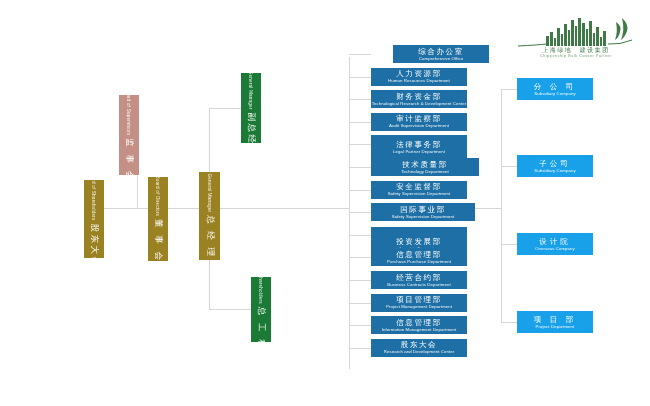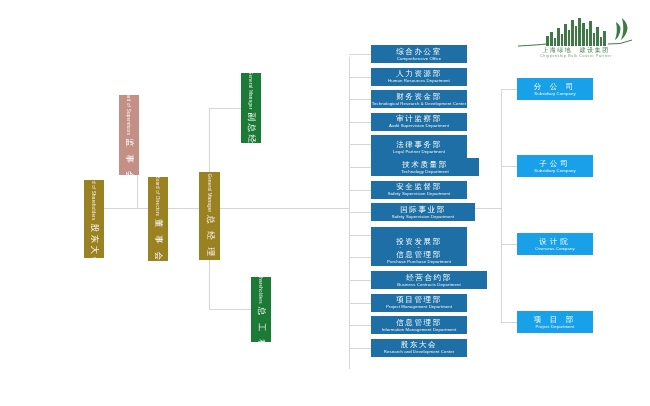--- a/index.html
+++ b/index.html
@@ -175,21 +175,21 @@
       <div class="ln lnh" style="left: 349px; top: 212.2px; width: 22px;"></div>
       <div class="ln lnh" style="left: 349px; top: 234.8px; width: 22px;"></div>
       <div class="ln lnh" style="left: 349px; top: 257.4px; width: 22px;"></div>
       <div class="ln lnh" style="left: 349px; top: 280px; width: 22px;"></div>
       <div class="ln lnh" style="left: 349px; top: 302.6px; width: 22px;"></div>
       <div class="ln lnh" style="left: 349px; top: 325.2px; width: 22px;"></div>
       <div class="ln lnh" style="left: 349px; top: 347.8px; width: 22px;"></div>
     </div>
 
   <div id="dept-list">
-      <div class="box hbox c-blue" style="left: 371px; top: 45px; width: 96px; height: 18px;">
+      <div class="box hbox c-blue" style="left: 393px; top: 45px; width: 96px; height: 18px;">
         <span class="cn">综合办公室</span>
         <span class="en">Comprehensive Office</span>
       </div>
       <div class="box hbox c-blue" style="left: 371px; top: 67.6px; width: 96px; height: 18px;">
         <span class="cn">人力资源部</span>
         <span class="en">Human Resources Department</span>
       </div>
       <div class="box hbox c-blue" style="left: 371px; top: 90.2px; width: 96px; height: 18px;">
         <span class="cn">财务资金部</span>
         <span class="en">Technological Research &amp; Development Center</span>
@@ -215,21 +215,21 @@
         <span class="en">Safety Supervision Department</span>
       </div>
       <div class="box hbox c-blue" style="left: 371px; top: 227px; width: 96px; height: 34px;">
         <span class="cn">投资发展部</span>
         <span class="en">Invest in Expansion</span>
       </div>
       <div class="box hbox c-blue" style="left: 371px; top: 248.4px; width: 96px; height: 18px;">
         <span class="cn">信息管理部</span>
         <span class="en">Purchase Purchase Department</span>
       </div>
-      <div class="box hbox c-blue" style="left: 371px; top: 271px; width: 116px; height: 18px;">
+      <div class="box hbox c-blue" style="left: 371px; top: 271px; width: 96px; height: 18px;">
         <span class="cn">经营合约部</span>
         <span class="en">Business Contracts Department</span>
       </div>
       <div class="box hbox c-blue" style="left: 371px; top: 293.6px; width: 96px; height: 18px;">
         <span class="cn">项目管理部</span>
         <span class="en">Project Management Department</span>
       </div>
       <div class="box hbox c-blue" style="left: 371px; top: 316.2px; width: 96px; height: 18px;">
         <span class="cn">信息管理部</span>
         <span class="en">Information Management Department</span>

